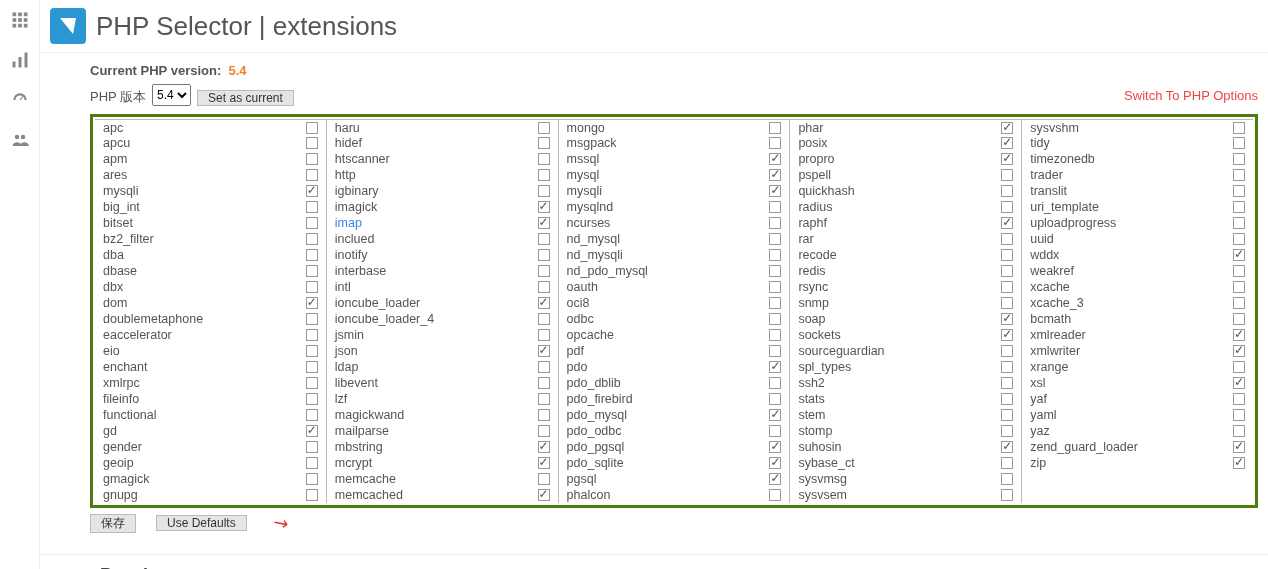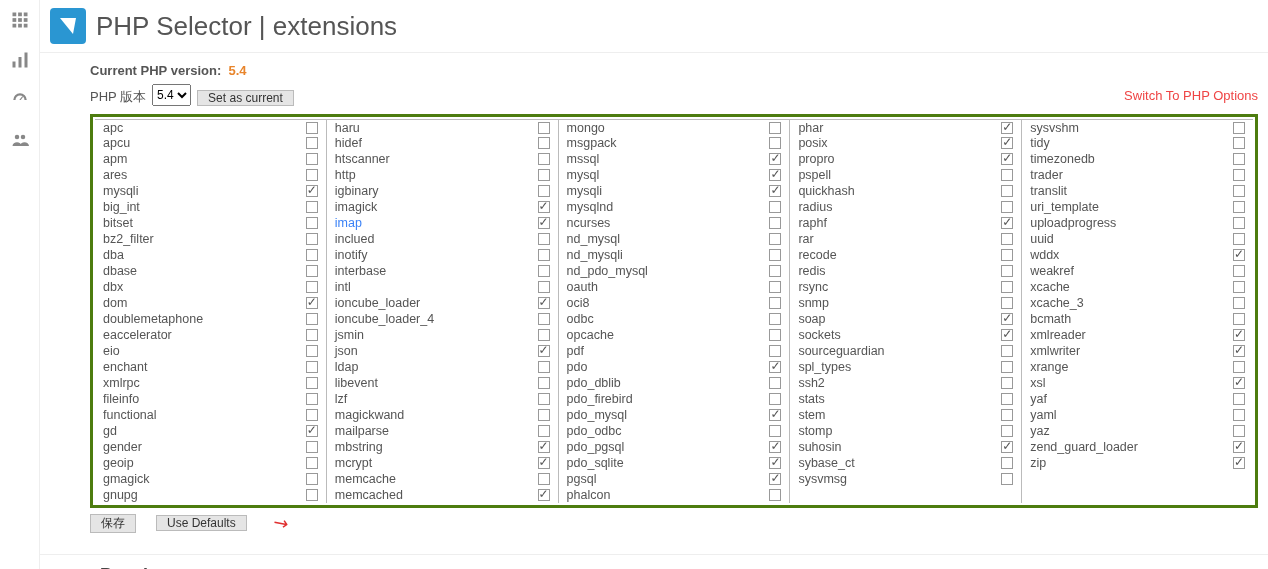--- a/index.html
+++ b/index.html
@@ -482,20 +482,24 @@
               <span class="ext-cb checked"></span>
             </div>
             <div class="ext-row">
               <span class="ext-name">sybase_ct</span>
               <span class="ext-cb"></span>
             </div>
             <div class="ext-row">
               <span class="ext-name">sysvmsg</span>
               <span class="ext-cb"></span>
             </div>
+            <div class="ext-row">
+              <span class="ext-name">sysvsem</span>
+              <span class="ext-cb"></span>
+            </div>
           </div>
           <div class="ext-col">
             <div class="ext-row">
               <span class="ext-name">sysvshm</span>
               <span class="ext-cb"></span>
             </div>
             <div class="ext-row">
               <span class="ext-name">tidy</span>
               <span class="ext-cb"></span>
             </div>

